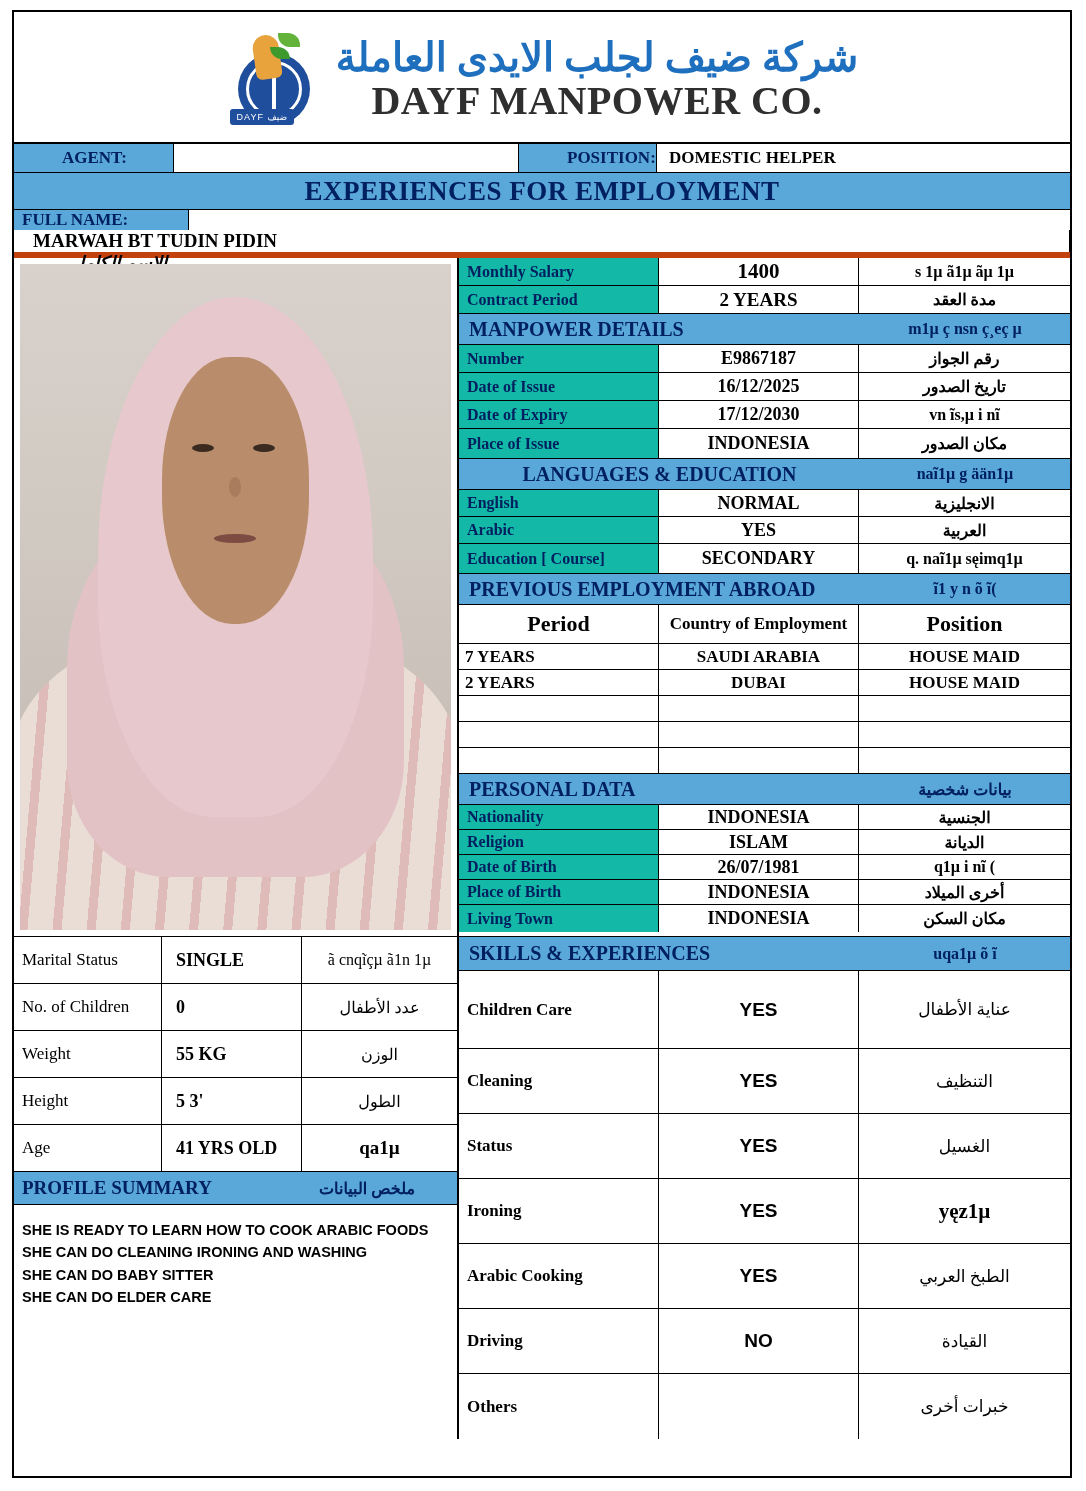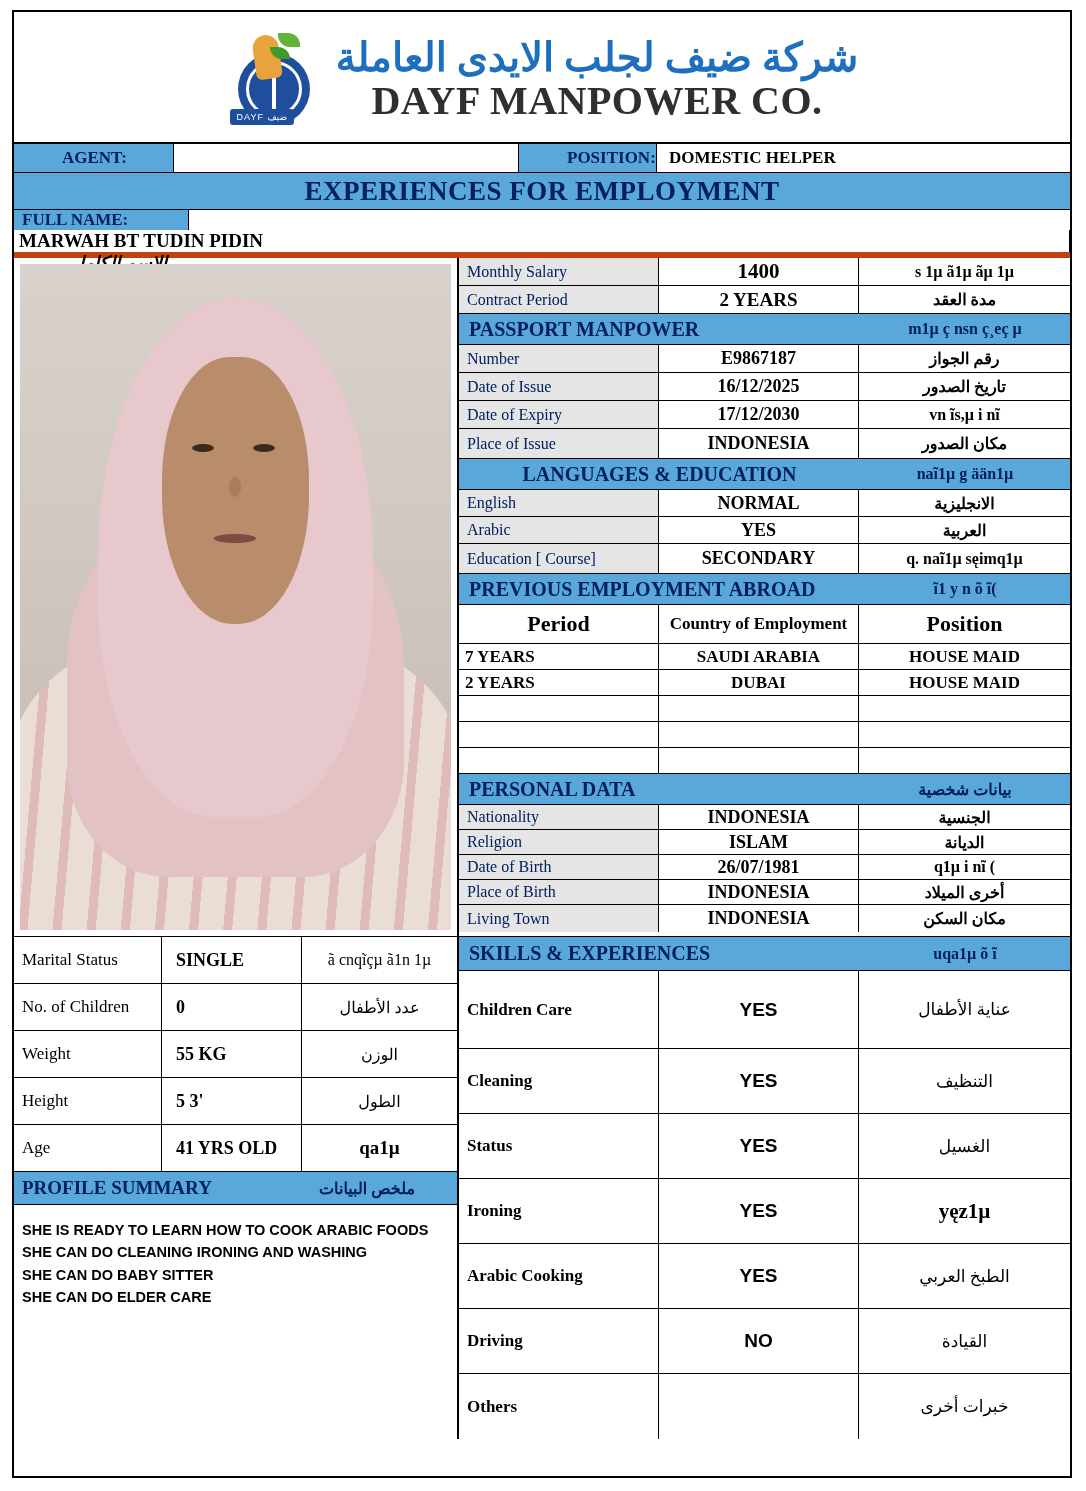--- a/index.html
+++ b/index.html
@@ -20,21 +20,21 @@
   .brand{display:flex;flex-direction:column;align-items:center;}
   .brand .ar{font-size:40px;color:#1f6fbf;font-weight:bold;line-height:1.1;direction:rtl;}
   .brand .en{font-size:40px;font-weight:bold;color:#2f2f2f;letter-spacing:0.5px;line-height:1.05;}
   .row-agent{display:flex;border-top:2px solid #000;border-bottom:1px solid #000;height:28px;}
   .cell{box-sizing:border-box;border-right:1px solid #000;display:flex;align-items:center;padding:0 6px;font-size:17px;}
   .lbl{background:#5aa8da;color:#002060;font-weight:bold;font-size:17px;padding-left:48px;}
   .val{background:#fff;font-weight:bold;}
   .banner{background:#5aa8da;color:#002060;font-weight:bold;text-align:center;font-size:27px;height:36px;line-height:36px;border-bottom:1px solid #000;letter-spacing:0.5px;}
   .row-name{display:flex;height:42px;border-bottom:6px solid #c2410c;flex-direction:column;}
   .row-name .l{width:175px;background:#5aa8da;color:#002060;font-weight:bold;font-size:17px;display:flex;align-items:center;padding-left:8px;border-right:1px solid #000;box-sizing:border-box;}
-  .row-name .m{flex:1;display:flex;align-items:center;padding-left:5px;font-weight:bold;font-size:19px;border-right:1px solid #000;box-sizing:border-box;}
+  .row-name .m{flex:1;display:flex;align-items:center;padding-left:19px;font-weight:bold;font-size:19px;border-right:1px solid #000;box-sizing:border-box;}
   .row-name .r{width:210px;display:flex;align-items:center;justify-content:center;font-size:18px;font-weight:bold;direction:rtl;font-style:italic;}
 
   .mid{display:flex;border-bottom:1px solid #000;}
   .photo-col{width:445px;border-right:2px solid #000;box-sizing:border-box;padding:6px;}
   .photo{width:100%;height:666px;position:relative;overflow:hidden;background:#cfc9c4;}
   .photo .bg{position:absolute;inset:0;background:linear-gradient(180deg,#d9d2cc 0%,#cdc5bd 55%,#bfb6ad 100%);}
   .photo .body{position:absolute;left:-2%;bottom:0;width:104%;height:46%;background:#e9ddd6;border-radius:45% 45% 0 0;}
   .photo .stripes{position:absolute;left:-2%;bottom:0;width:104%;height:46%;border-radius:45% 45% 0 0;
      background:repeating-linear-gradient(95deg, rgba(214,160,160,.55) 0 9px, rgba(255,255,255,0) 9px 34px);}
   .photo .hijab{position:absolute;left:18%;top:5%;width:64%;height:78%;background:#e7c8cc;border-radius:50% 50% 42% 42%;}
@@ -42,21 +42,21 @@
   .photo .face{position:absolute;left:33%;top:14%;width:34%;height:40%;background:#b98d6b;border-radius:46% 46% 48% 48%;}
   .photo .eye{position:absolute;width:22px;height:8px;background:#3a2a20;border-radius:50%;}
   .photo .eyeL{left:40%;top:27%;}
   .photo .eyeR{left:54%;top:27%;}
   .photo .nose{position:absolute;left:48.5%;top:32%;width:12px;height:20px;background:#a87c5c;border-radius:50%;}
   .photo .mouth{position:absolute;left:45%;top:40.5%;width:42px;height:9px;background:#7d4b42;border-radius:50%;}
 
   .data-col{flex:1;}
   .drow{display:flex;border-bottom:1px solid #000;box-sizing:border-box;}
   .drow > div{box-sizing:border-box;}
-  .d-l{width:200px;border-right:1px solid #000;background:#e5e5e5;color:#002060;font-weight:normal;font-size:16px;padding:2px 8px;display:flex;align-items:center;}
+  .d-l{width:200px;border-right:1px solid #000;background:#14b8a6;color:#002060;font-weight:bold;font-size:16px;padding:2px 8px;display:flex;align-items:center;}
   .d-m{width:200px;border-right:1px solid #000;display:flex;align-items:center;justify-content:center;font-weight:bold;font-size:18px;}
   .d-r{flex:1;display:flex;align-items:center;justify-content:center;font-size:16px;font-weight:bold;direction:rtl;background:#5aa8da;color:#002060;}
   .sec{display:flex;border-bottom:1px solid #000;background:#5aa8da;height:30px;}
   .sec .sl{flex:1;color:#002060;font-weight:bold;font-size:20px;display:flex;align-items:center;padding-left:10px;}
   .sec .sr{width:210px;display:flex;align-items:center;justify-content:center;color:#002060;font-weight:bold;font-size:16px;direction:rtl;}
   .sec.center .sl{justify-content:center;padding-left:0;}
 
   .white-r{background:#fff !important;color:#000 !important;}
 
   .emp-head{display:flex;border-bottom:1px solid #000;height:38px;}
@@ -146,21 +146,21 @@
           <div class="d-m" style="font-size:21px">1400</div>
           <div class="d-r white-r">s 1µ ã1µ ãµ 1µ</div>
         </div>
         <div class="drow" style="height:28px">
           <div class="d-l">Contract Period</div>
           <div class="d-m" style="font-size:19px">2 YEARS</div>
           <div class="d-r white-r">مدة العقد</div>
         </div>
 
         <div class="sec">
-          <div class="sl">PASSPORT MANPOWER</div>
+          <div class="sl">MANPOWER DETAILS</div>
           <div class="sr">m1µ ç nsn ç¸eç µ</div>
         </div>
 
         <div class="drow" style="height:28px">
           <div class="d-l">Number</div>
           <div class="d-m">E9867187</div>
           <div class="d-r white-r">رقم الجواز</div>
         </div>
         <div class="drow" style="height:28px">
           <div class="d-l">Date of Issue</div>

